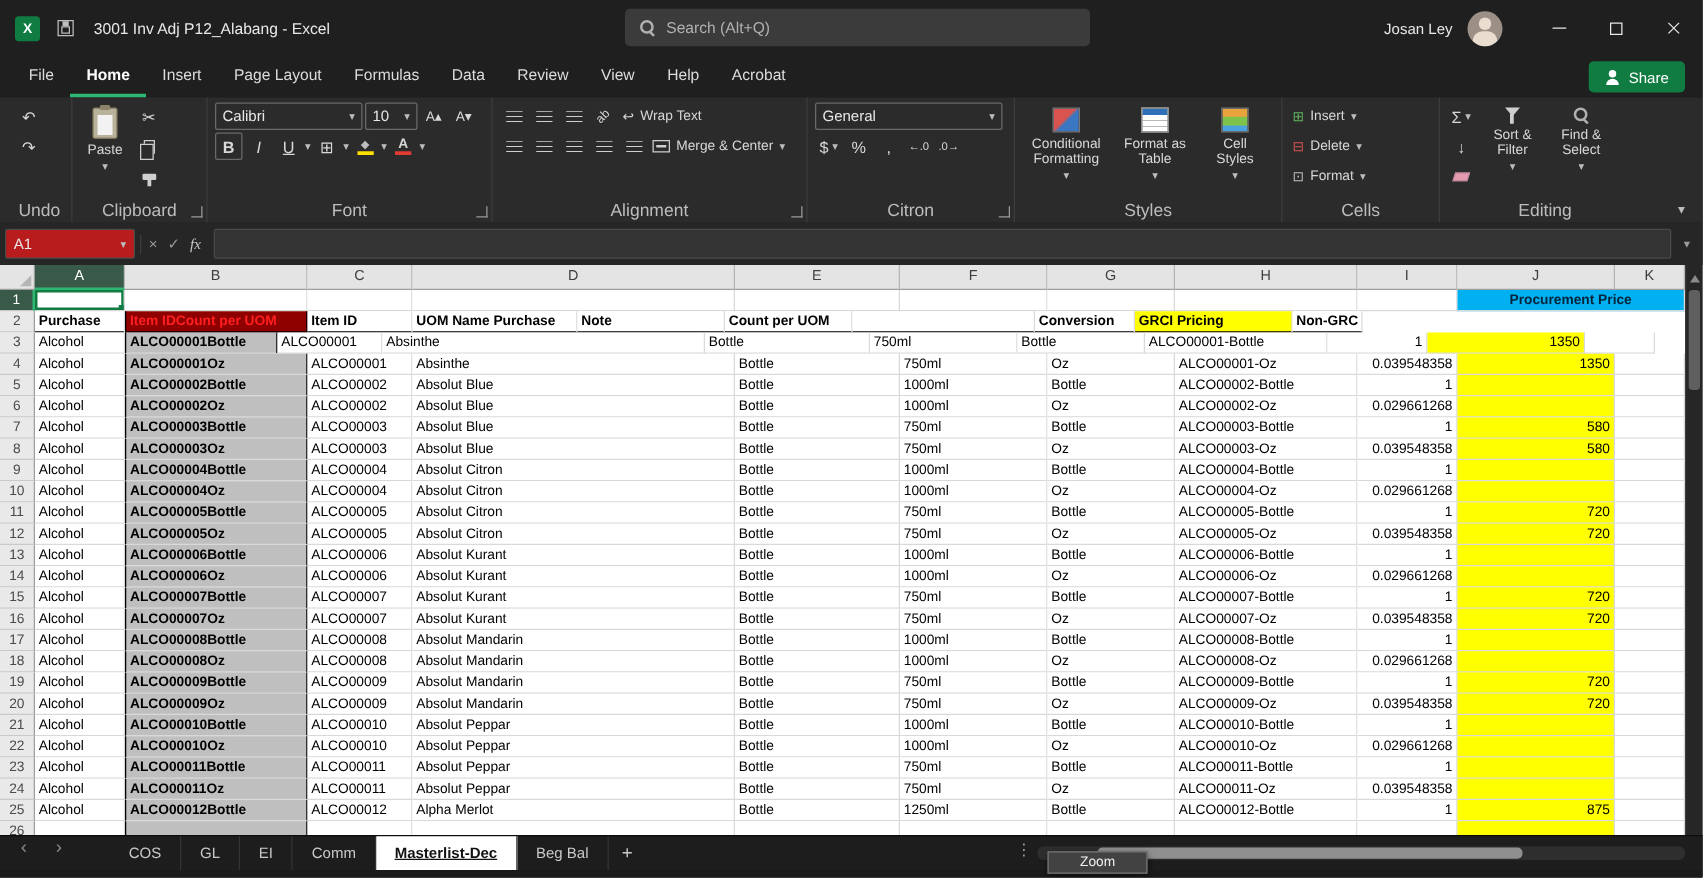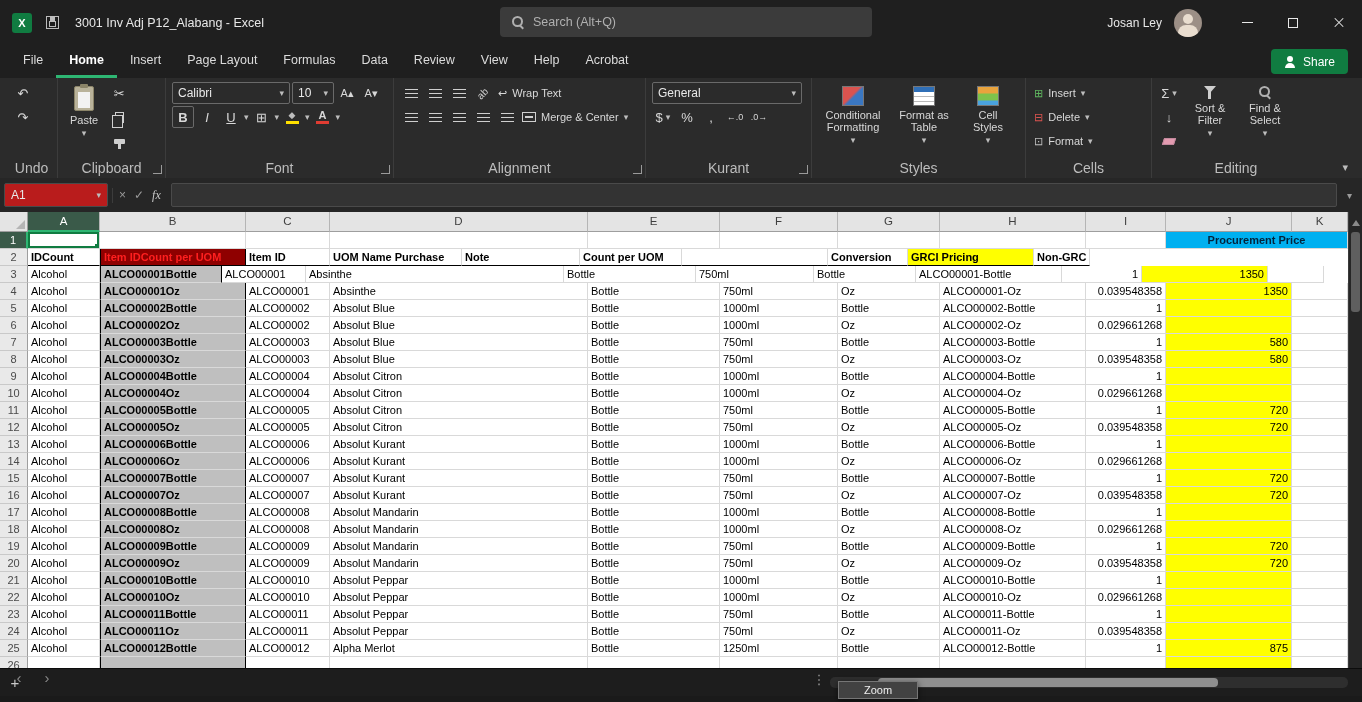--- a/index.html
+++ b/index.html
@@ -319,21 +319,21 @@
           <div class="sbtn">
             <span>$</span>
             <span class="chev">▾</span>
           </div>
           <div class="sbtn">%</div>
           <div class="sbtn">,</div>
           <div class="sbtn" style="font-size:9px;">←.0</div>
           <div class="sbtn" style="font-size:9px;">.0→</div>
         </div>
       </div>
-      <div class="glabel">Kurant</div>
+      <div class="glabel">Citron</div>
       <div class="dlg"></div>
     </div>
 
     <div class="rgroup" style="width:214px;">
       <div class="bigbtn" style="width:70px;">
         <span class="ico-cf"></span>
         <span>Conditional Formatting</span>
         <span class="chev">▾</span>
       </div>
       <div class="bigbtn" style="width:64px;">
@@ -437,21 +437,21 @@
           <div class="cell" style="width: 258px;"></div>
           <div class="cell" style="width: 132px;"></div>
           <div class="cell" style="width: 118px;"></div>
           <div class="cell" style="width: 102px;"></div>
           <div class="cell" style="width: 146px;"></div>
           <div class="cell" style="width: 80px;"></div>
           <div class="cell banner" style="width: 182px;">Procurement Price</div>
         </div>
         <div class="srow">
           <div class="rh" style="width: 28px;">2</div>
-          <div class="cell hdr2" style="width: 72px;">IDCount</div>
+          <div class="cell hdr2" style="width: 72px;">Purchase</div>
           <div class="cell hdr2 b2" style="width: 146px;">Item IDCount per UOM</div>
           <div class="cell hdr2" style="width: 84px;">Item ID</div>
           <div class="cell hdr2" style="width: 132px;">UOM Name Purchase</div>
           <div class="cell hdr2" style="width: 118px;">Note</div>
           <div class="cell hdr2" style="width: 102px;">Count per UOM</div>
           <div class="cell hdr2" style="width: 146px;"></div>
           <div class="cell hdr2" style="width: 80px;">Conversion</div>
           <div class="cell hdr2 yellow" style="width: 126px;">GRCI Pricing</div>
           <div class="cell hdr2" style="width: 56px;">Non-GRC</div>
         </div>
@@ -794,20 +794,28 @@
       </div>
     <div class="vscroll">
       <div class="varrow"></div>
       <div class="vthumb"></div>
     </div>
   </div>
 
   <div class="tabsbar">
     <div class="navarr" style="position:absolute;left:6px;">‹</div>
     <div class="navarr" style="position:absolute;left:34px;">›</div>
+    <div class="tabs-scroll" id="sheet-tabs" style="margin-left:88px;">
+        <div class="stab">COS</div>
+        <div class="stab">GL</div>
+        <div class="stab">EI</div>
+        <div class="stab">Comm</div>
+        <div class="stab active">Masterlist-Dec</div>
+        <div class="stab">Beg Bal</div>
+      </div>
     <div class="addtab">+</div>
     <div class="moredots">⋮</div>
     <div class="htrack"></div>
     <div class="hthumb"></div>
   </div>
 
   <div class="zoomtip">Zoom</div>
   <div class="statusline"></div>
 </div>
 

